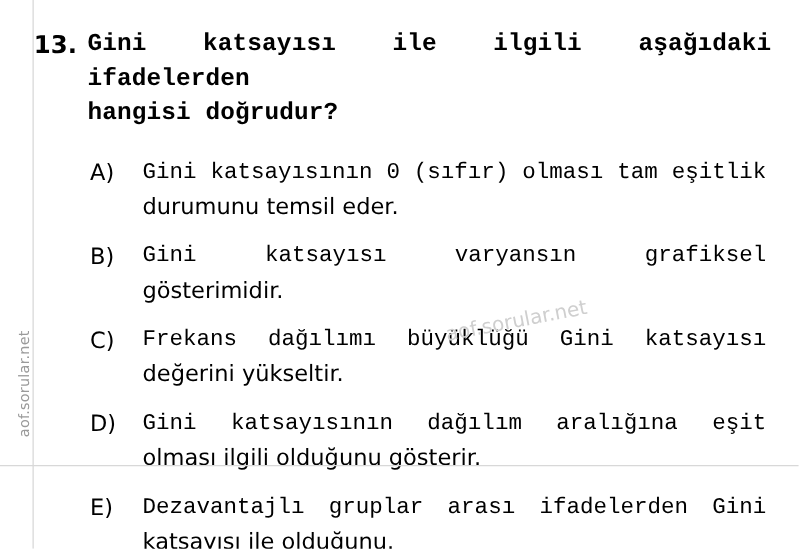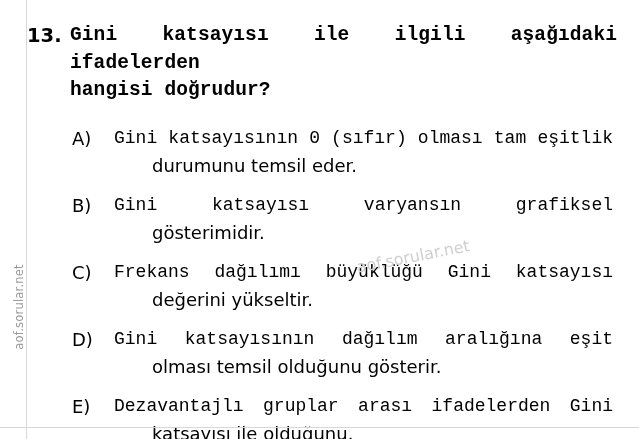--- a/index.html
+++ b/index.html
@@ -11,21 +11,21 @@
     height: 439px;
     background: #ffffff;
     font-family: "DejaVu Sans", sans-serif;
     color: #000000;
     overflow: hidden;
     position: relative;
   }
   .page {
     position: relative;
     width: 639px;
-    height: 428px;
+    height: 373px;
     box-sizing: border-box;
   }
   
   .left-strip {
     position: absolute;
     left: 0;
     top: 0;
     width: 26px;
     height: 439px;
     border-right: 1px solid #d8d8d8;
@@ -119,21 +119,20 @@
     line-height: 1.5;
   }
   .opt-text .justified {
     display: block;
     text-align: justify;
     text-align-last: justify;
     font-family: Liberation Mono, monospace;
   }
   .opt-text .line {
     display: block;
-    margin-left: 38px;
   }
   
   .wm-diagonal {
     position: absolute;
     left: 355px;
     top: 258px;
     font-size: 16px;
     color: #cfcfcf;
     transform: rotate(-11deg);
     transform-origin: left top;
@@ -183,21 +182,21 @@
         <div class="opt-text">
           <span class="justified">Frekans dağılımı büyüklüğü Gini katsayısı</span>
           <span class="line">değerini yükseltir.</span>
         </div>
       </div>
 
       <div class="option">
         <div class="opt-label">D)</div>
         <div class="opt-text">
           <span class="justified">Gini katsayısının dağılım aralığına eşit</span>
-          <span class="line">olması temsil olduğunu gösterir.</span>
+          <span class="line">olması ilgili olduğunu gösterir.</span>
         </div>
       </div>
 
       <div class="option">
         <div class="opt-label">E)</div>
         <div class="opt-text">
           <span class="justified">Dezavantajlı gruplar arası ifadelerden Gini</span>
           <span class="line">katsayısı ile olduğunu.</span>
         </div>
       </div>

